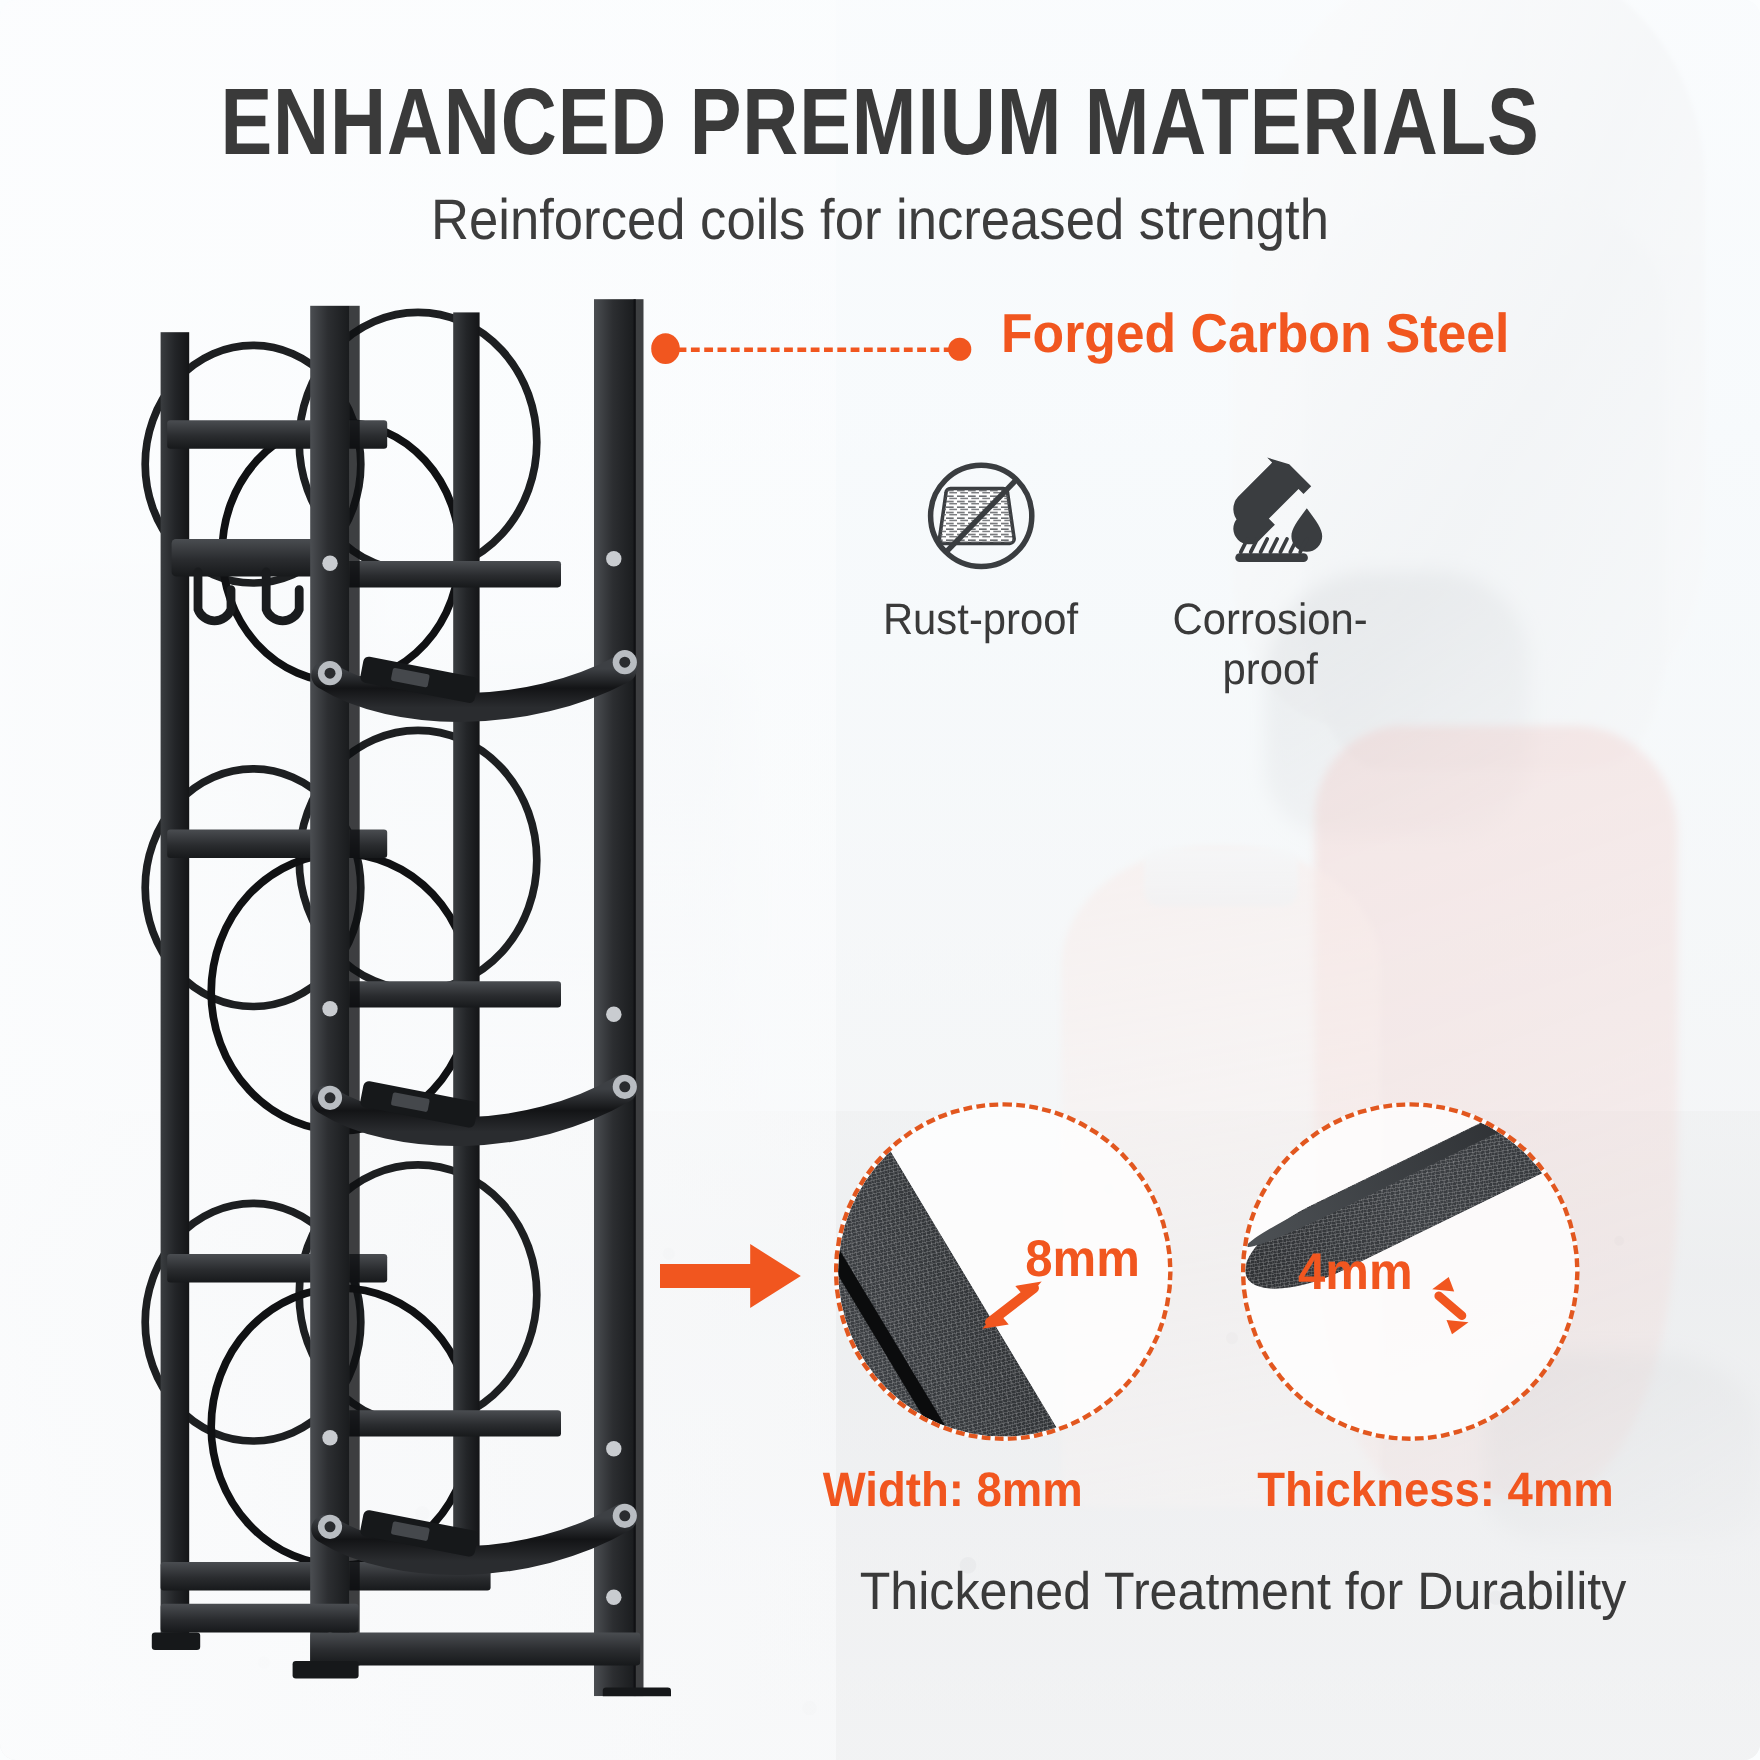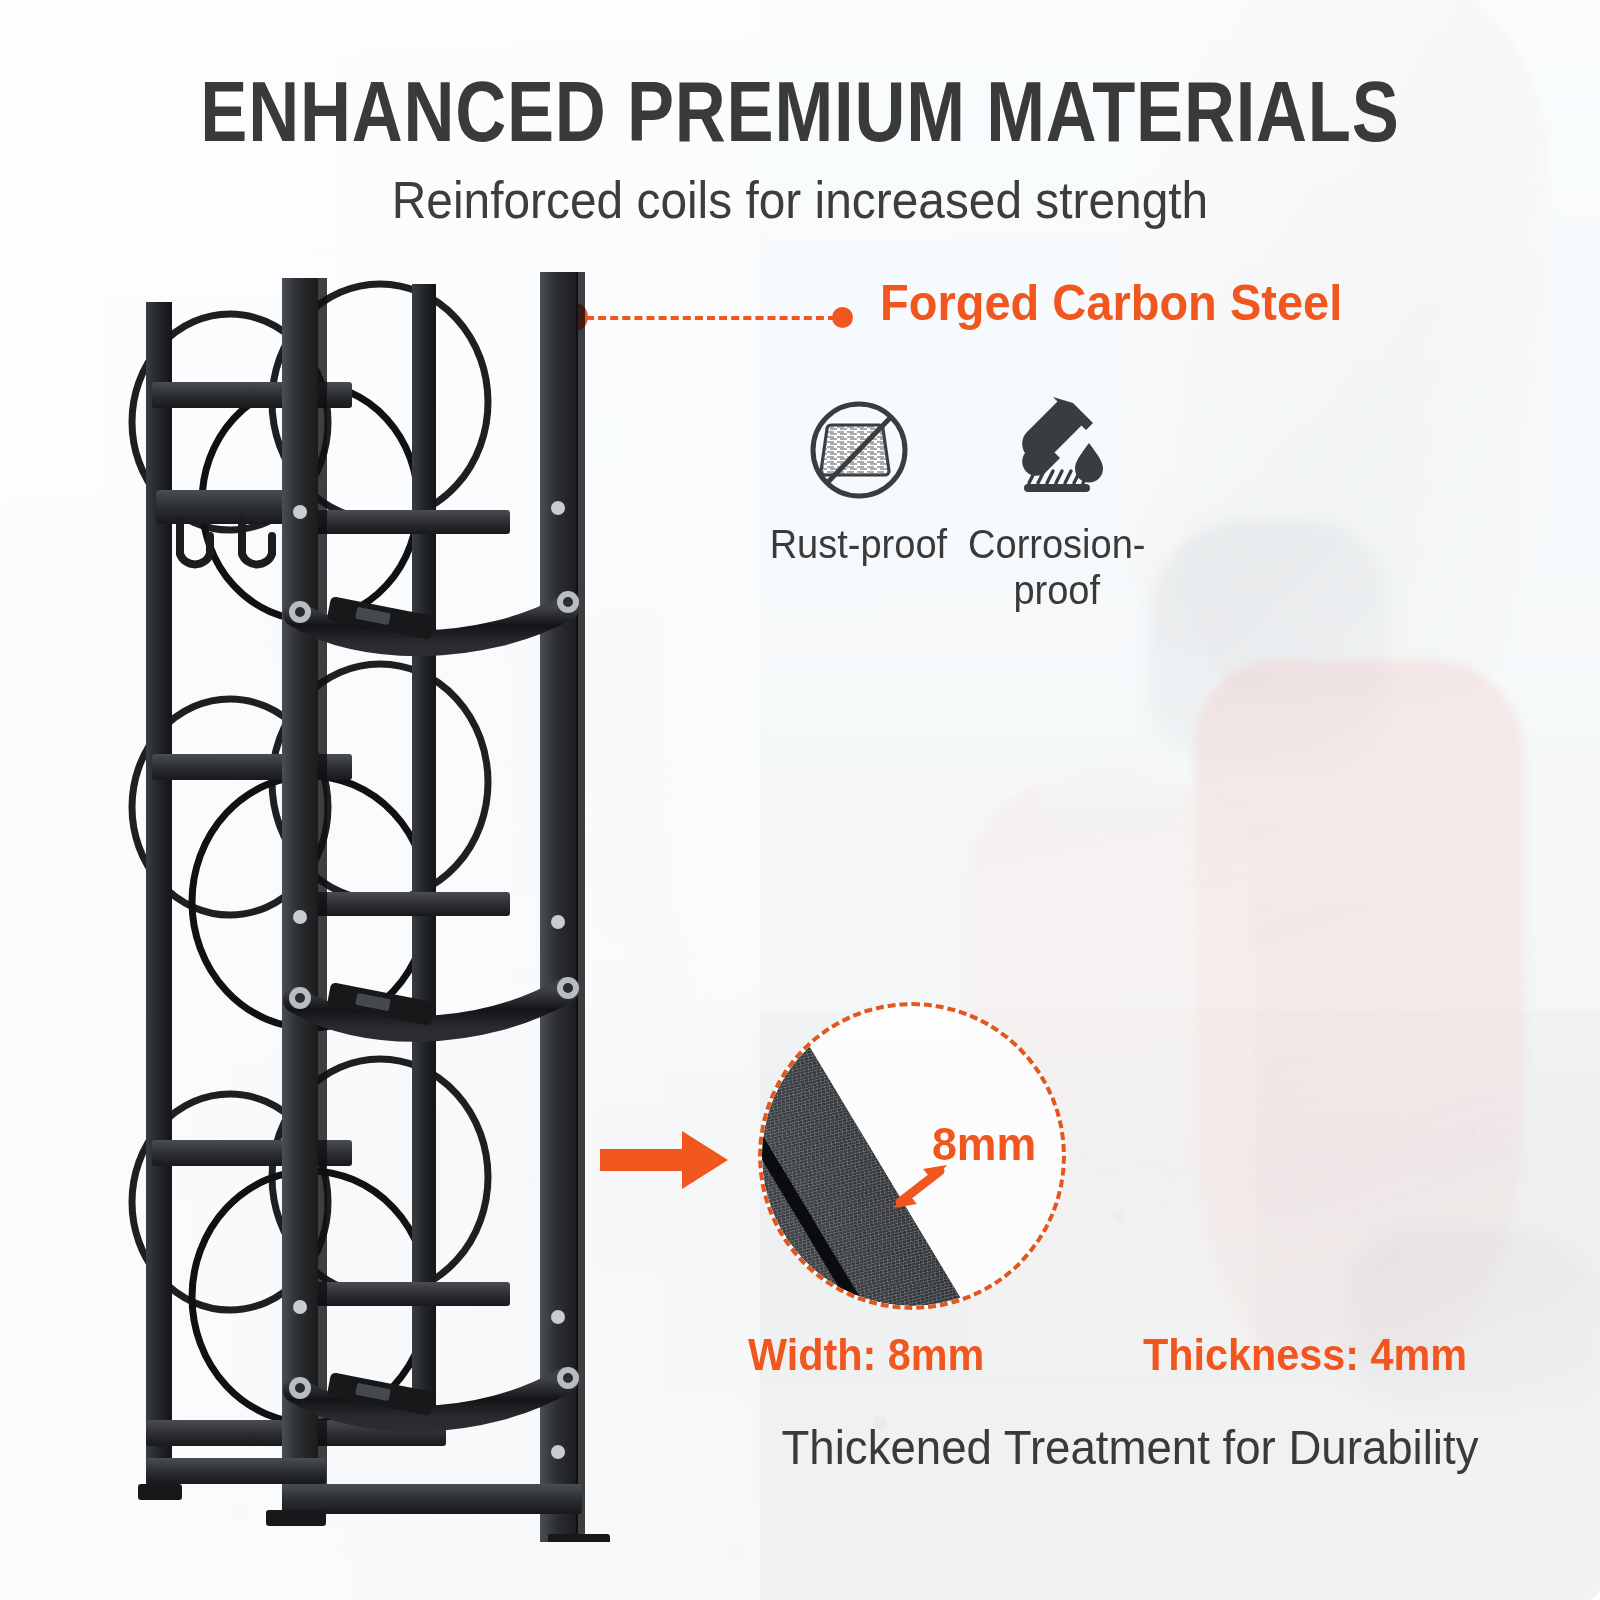--- a/index.html
+++ b/index.html
@@ -103,39 +103,39 @@
     font-family:"Liberation Sans Narrow","Liberation Sans",sans-serif;
     transform:scaleX(.82);transform-origin:center top;white-space:nowrap;
   }
   .subtitle{
     position:absolute;left:0;top:170px;width:1600px;text-align:center;
     font-size:52px;color:#3d3d3d;font-weight:normal;
     transform:scaleX(.92);transform-origin:center top;white-space:nowrap;
   }
 
   
-  .callout{position:absolute;left:562px;top:296px;width:880px;height:52px;}
+  .callout{position:absolute;left:592px;top:296px;width:880px;height:52px;}
   .cdot{position:absolute;border-radius:50%;background:#f1561f;}
   .cdot-a{left:0;top:7px;width:26px;height:28px;}
   .cdot-b{left:270px;top:11px;width:21px;height:21px;}
   .cdash{
     position:absolute;left:24px;top:20px;width:250px;height:0;
     border-top:4px dashed #f1561f;
   }
   .callout-label{
     position:absolute;left:318px;top:-22px;
     font-size:50px;font-weight:bold;color:#f1561f;
     font-family:"Liberation Sans Narrow","Liberation Sans",sans-serif;
     transform:scaleX(.94);transform-origin:left top;white-space:nowrap;
   }
 
   
   .features{
-    position:absolute;left:760px;top:388px;width:790px;
-    display:grid;grid-template-columns:1fr 1fr 1fr 1fr;row-gap:48px;
+    position:absolute;left:760px;top:407px;width:790px;
+    display:grid;grid-template-columns:1fr 1fr 1fr;row-gap:48px;
   }
   .feat{display:flex;flex-direction:column;align-items:center;}
   .feat .ic{height:124px;display:flex;align-items:center;justify-content:center;}
   .feat .lbl{
     margin-top:10px;text-align:center;font-size:40px;color:#3a3a3a;line-height:1.14;
     transform:scaleX(.95);white-space:pre-line;
   }
 
   
   .rack{position:absolute;left:60px;top:262px;width:560px;height:1280px;}
@@ -388,20 +388,34 @@
         <g stroke="#f1561f" stroke-width="9" stroke-linecap="round">
           <line x1="138" y1="196" x2="178" y2="165"></line>
         </g>
         <path d="M131 202 l24 -4 -10 -12 z" fill="#f1561f"></path>
         <path d="M185 159 l-24 4 10 12 z" fill="#f1561f"></path>
       </svg>
       <span class="mm-label" style="left:170px;top:110px;">8mm</span>
     </div>
   </div>
 
+  <div class="zcircle z-right">
+    <div class="zinner">
+      <div class="bar-tex" style="left:-20px;top:30px;width:420px;height:66px;transform:rotate(-26deg);transform-origin:center;border-radius:40% / 100%;"></div>
+      <div style="position:absolute;left:-20px;top:28px;width:420px;height:14px;background:linear-gradient(90deg,#4d5155,#1d1f22);transform:rotate(-26deg);transform-origin:center;border-radius:40% / 100%;"></div>
+      <svg width="300" height="300" style="position:absolute;left:0;top:0;">
+        <g stroke="#f1561f" stroke-width="8" stroke-linecap="round">
+          <line x1="176" y1="172" x2="197" y2="190"></line>
+        </g>
+        <path d="M170 166 l20 2 -5 -13 z" fill="#f1561f"></path>
+        <path d="M203 196 l-20 -2 5 13 z" fill="#f1561f"></path>
+      </svg>
+      <span class="mm-label" style="left:48px;top:122px;">4mm</span>
+    </div>
+  </div>
 
   <div class="spec-row">
     <span class="spec">Width: 8mm</span>
     <span class="spec">Thickness: 4mm</span>
   </div>
 
   <div class="footline">Thickened Treatment for Durability</div>
 
 </div>
 

